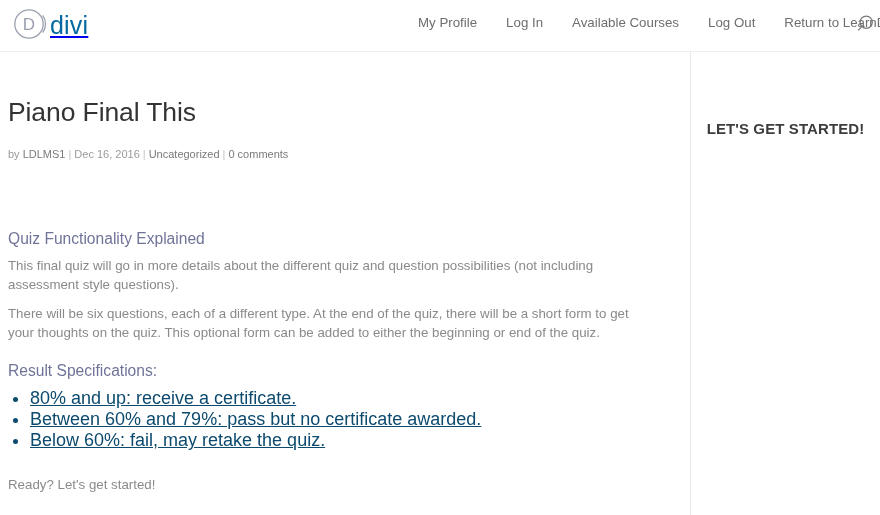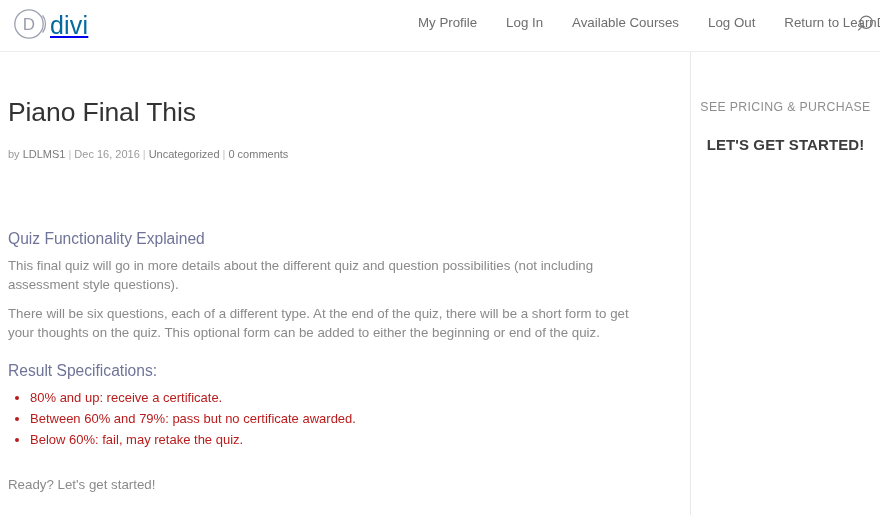--- a/index.html
+++ b/index.html
@@ -120,24 +120,25 @@
     line-height: 19px;
     margin: 0 0 10px 0;
     max-width: 645px;
   }
   .spec-list {
     margin: 5px 0 0 0;
     padding-left: 22px;
     list-style: disc;
   }
   .spec-list li {
-    font-size: 13px;
-    color: #b91c1c;
+    font-size: 18px;
+    color: #0c4a6e;
     line-height: 20.6px;
     margin-bottom: 0.5px;
+    text-decoration: underline;
   }
   .ready-line {
     font-size: 13.3px;
     color: #8a8a8a;
     line-height: 19px;
     margin: 24px 0 0 0;
   }
 
   
   .widget-title {
@@ -215,17 +216,16 @@
         <li>Between 60% and 79%: pass but no certificate awarded.</li>
         <li>Below 60%: fail, may retake the quiz.</li>
       </ul>
 
       <p class="ready-line">Ready? Let's get started!</p>
 
     </div>
   </main>
 
   <aside class="sidebar-col">
-    <h4 class="widget-title">SEE PRICING &amp; PURCHASE</h4>
     <a class="widget-cta" href="#">LET'S GET STARTED!</a>
   </aside>
 
 </div>
 
 </body></html>

